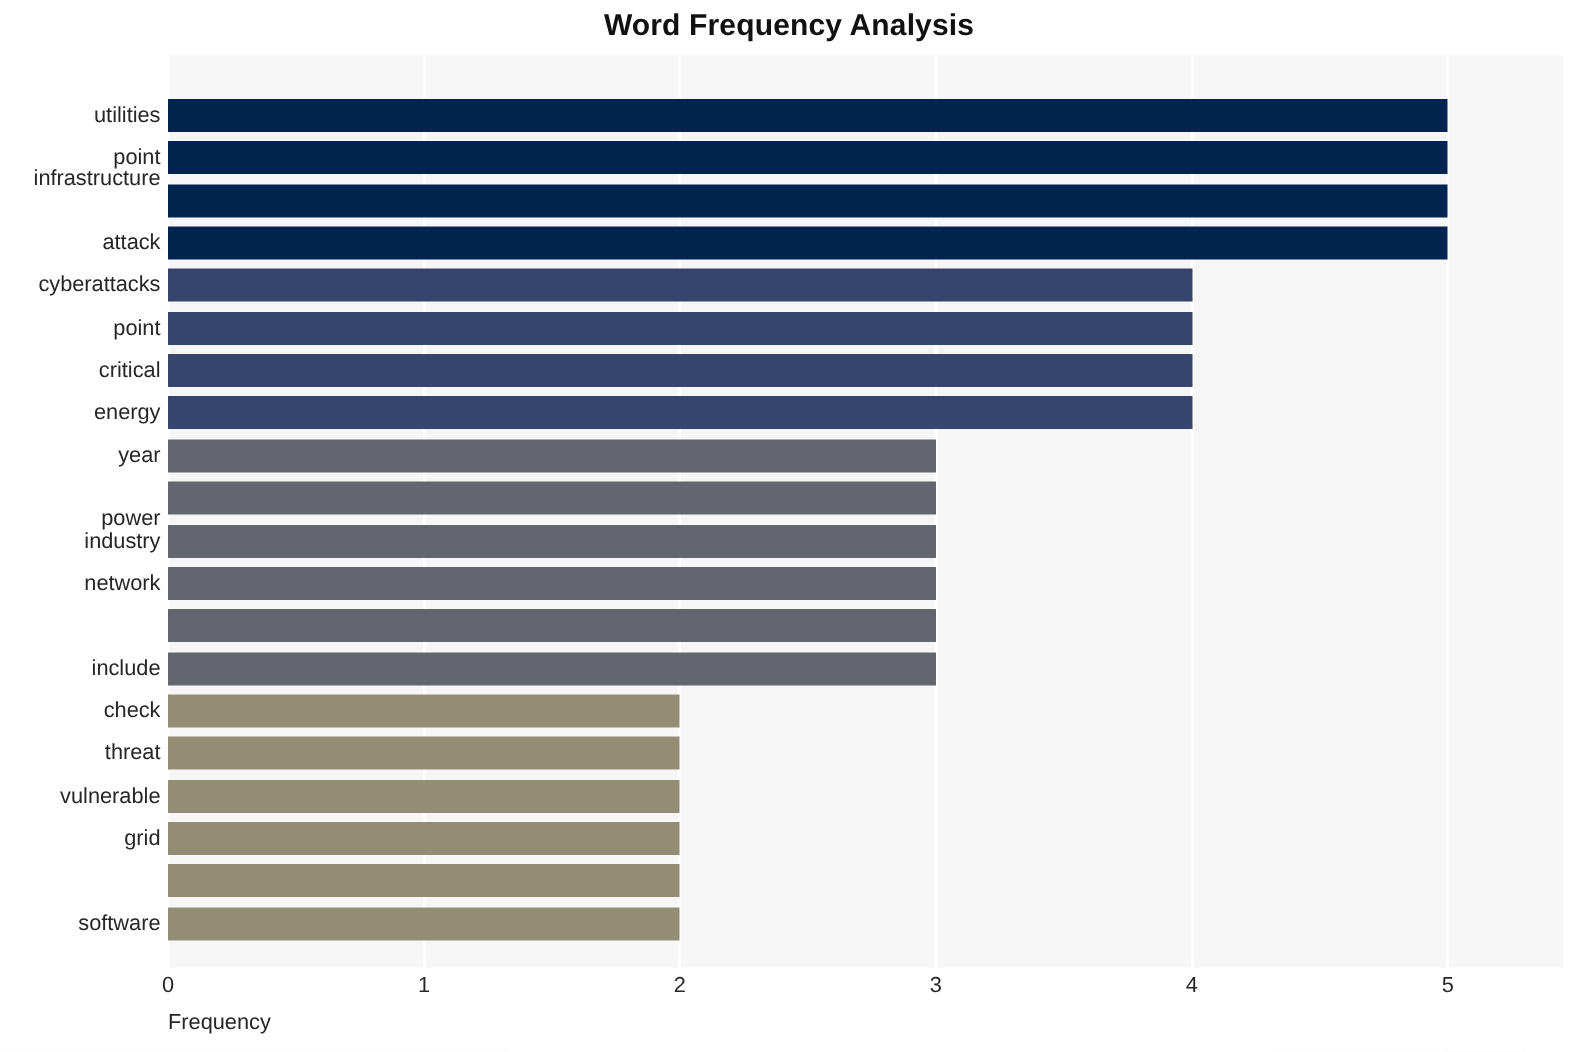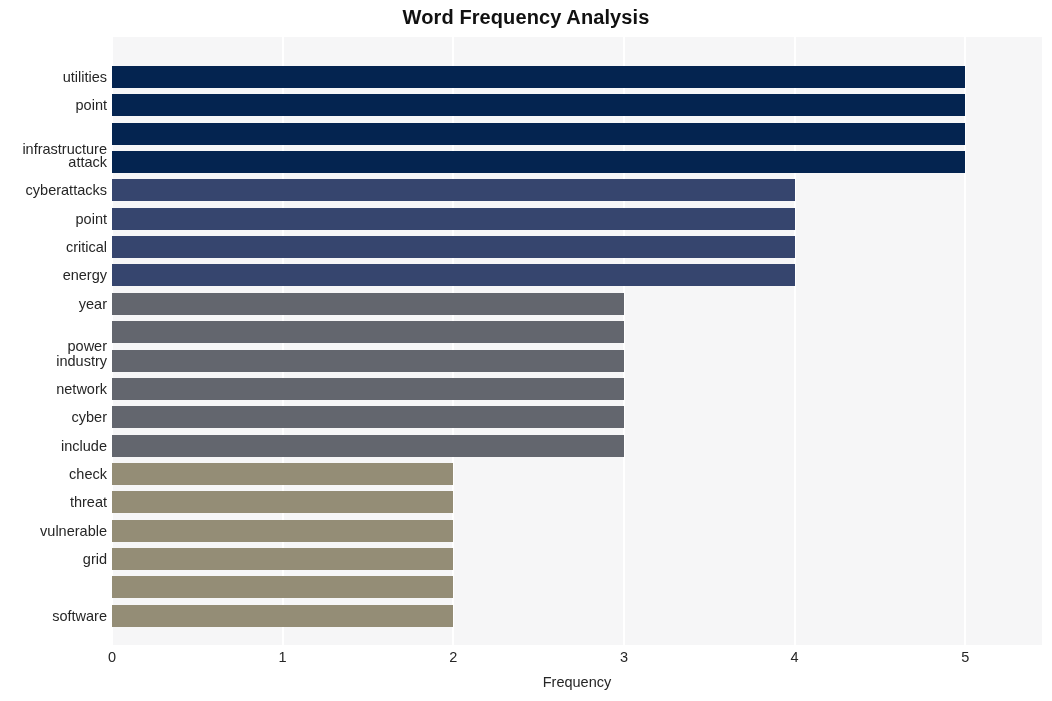--- a/index.html
+++ b/index.html
@@ -100,21 +100,21 @@
     margin-left: -20px;
     text-align: center;
     font-size: 14.5px;
     color: #262626;
   }
   #xaxis-title {
     position: absolute;
     left: 112px;
     top: 674px;
     width: 930px;
-    text-align: center;
+    text-align: left;
     font-size: 14.5px;
     color: #262626;
   }
 </style>
 </head>
 <body>
 
 <div id="figure">
 
   <div id="chart-title">Word Frequency Analysis</div>
@@ -187,31 +187,30 @@
         <div class="bar" title="surge: 2" style="width: 341.284px; background: rgb(148, 141, 118);"></div>
       </div>
       <div class="bar-row" style="top: 564.65px; width: 930px;">
         <div class="bar" title="software: 2" style="width: 341.284px; background: rgb(148, 141, 118);"></div>
       </div>
     </div>
 
   <div id="ylabels">
       <div class="ylabel" style="top: 26px;">utilities</div>
       <div class="ylabel" style="top: 54.35px;">point</div>
-      <div class="ylabel" style="top: 98px;">infrastructure</div>
+      <div class="ylabel" style="top: 68px;">infrastructure</div>
       <div class="ylabel" style="top: 111.05px;">attack</div>
       <div class="ylabel" style="top: 139.4px;">cyberattacks</div>
       <div class="ylabel" style="top: 167.75px;">point</div>
       <div class="ylabel" style="top: 196.1px;">critical</div>
       <div class="ylabel" style="top: 224.45px;">energy</div>
       <div class="ylabel" style="top: 252.8px;">year</div>
       <div class="ylabel" style="top: 281.15px; margin-top: 14px;">power</div>
       <div class="ylabel" style="top: 309.5px;">industry</div>
       <div class="ylabel" style="top: 337.85px;">network</div>
-      <div class="ylabel" style="top: 366.2px;">cyber</div>
       <div class="ylabel" style="top: 394.55px;">include</div>
       <div class="ylabel" style="top: 422.9px;">check</div>
       <div class="ylabel" style="top: 479.6px;">vulnerable</div>
       <div class="ylabel" style="top: 451.25px;">threat</div>
       <div class="ylabel" style="top: 507.95px;">grid</div>
       <div class="ylabel" style="top: 564.65px;">software</div>
     </div>
 
   <div id="xticks">
       <div class="xtick" style="left: 0px;">0</div>

